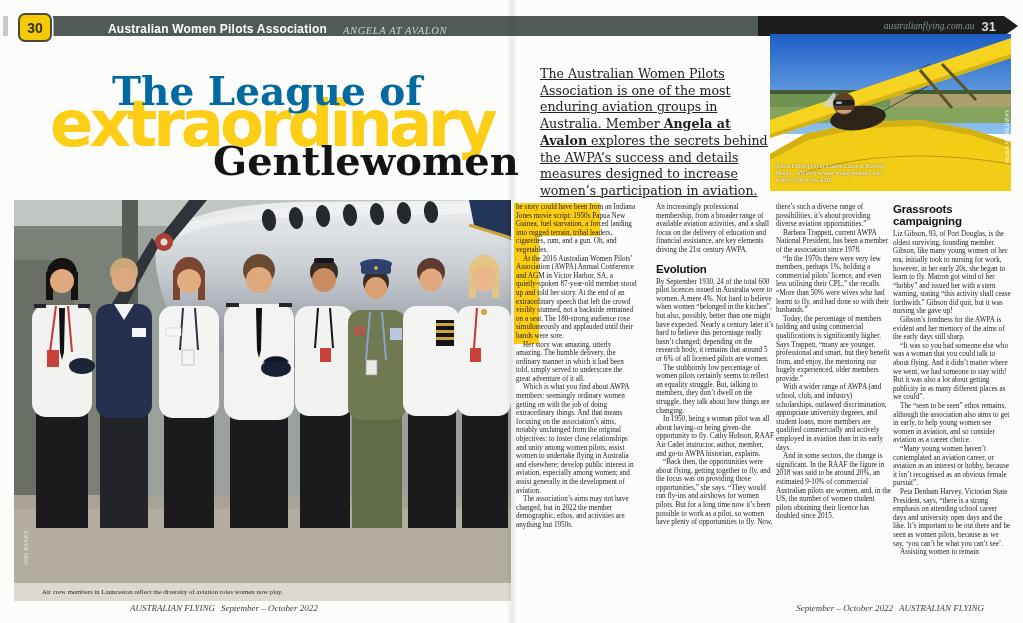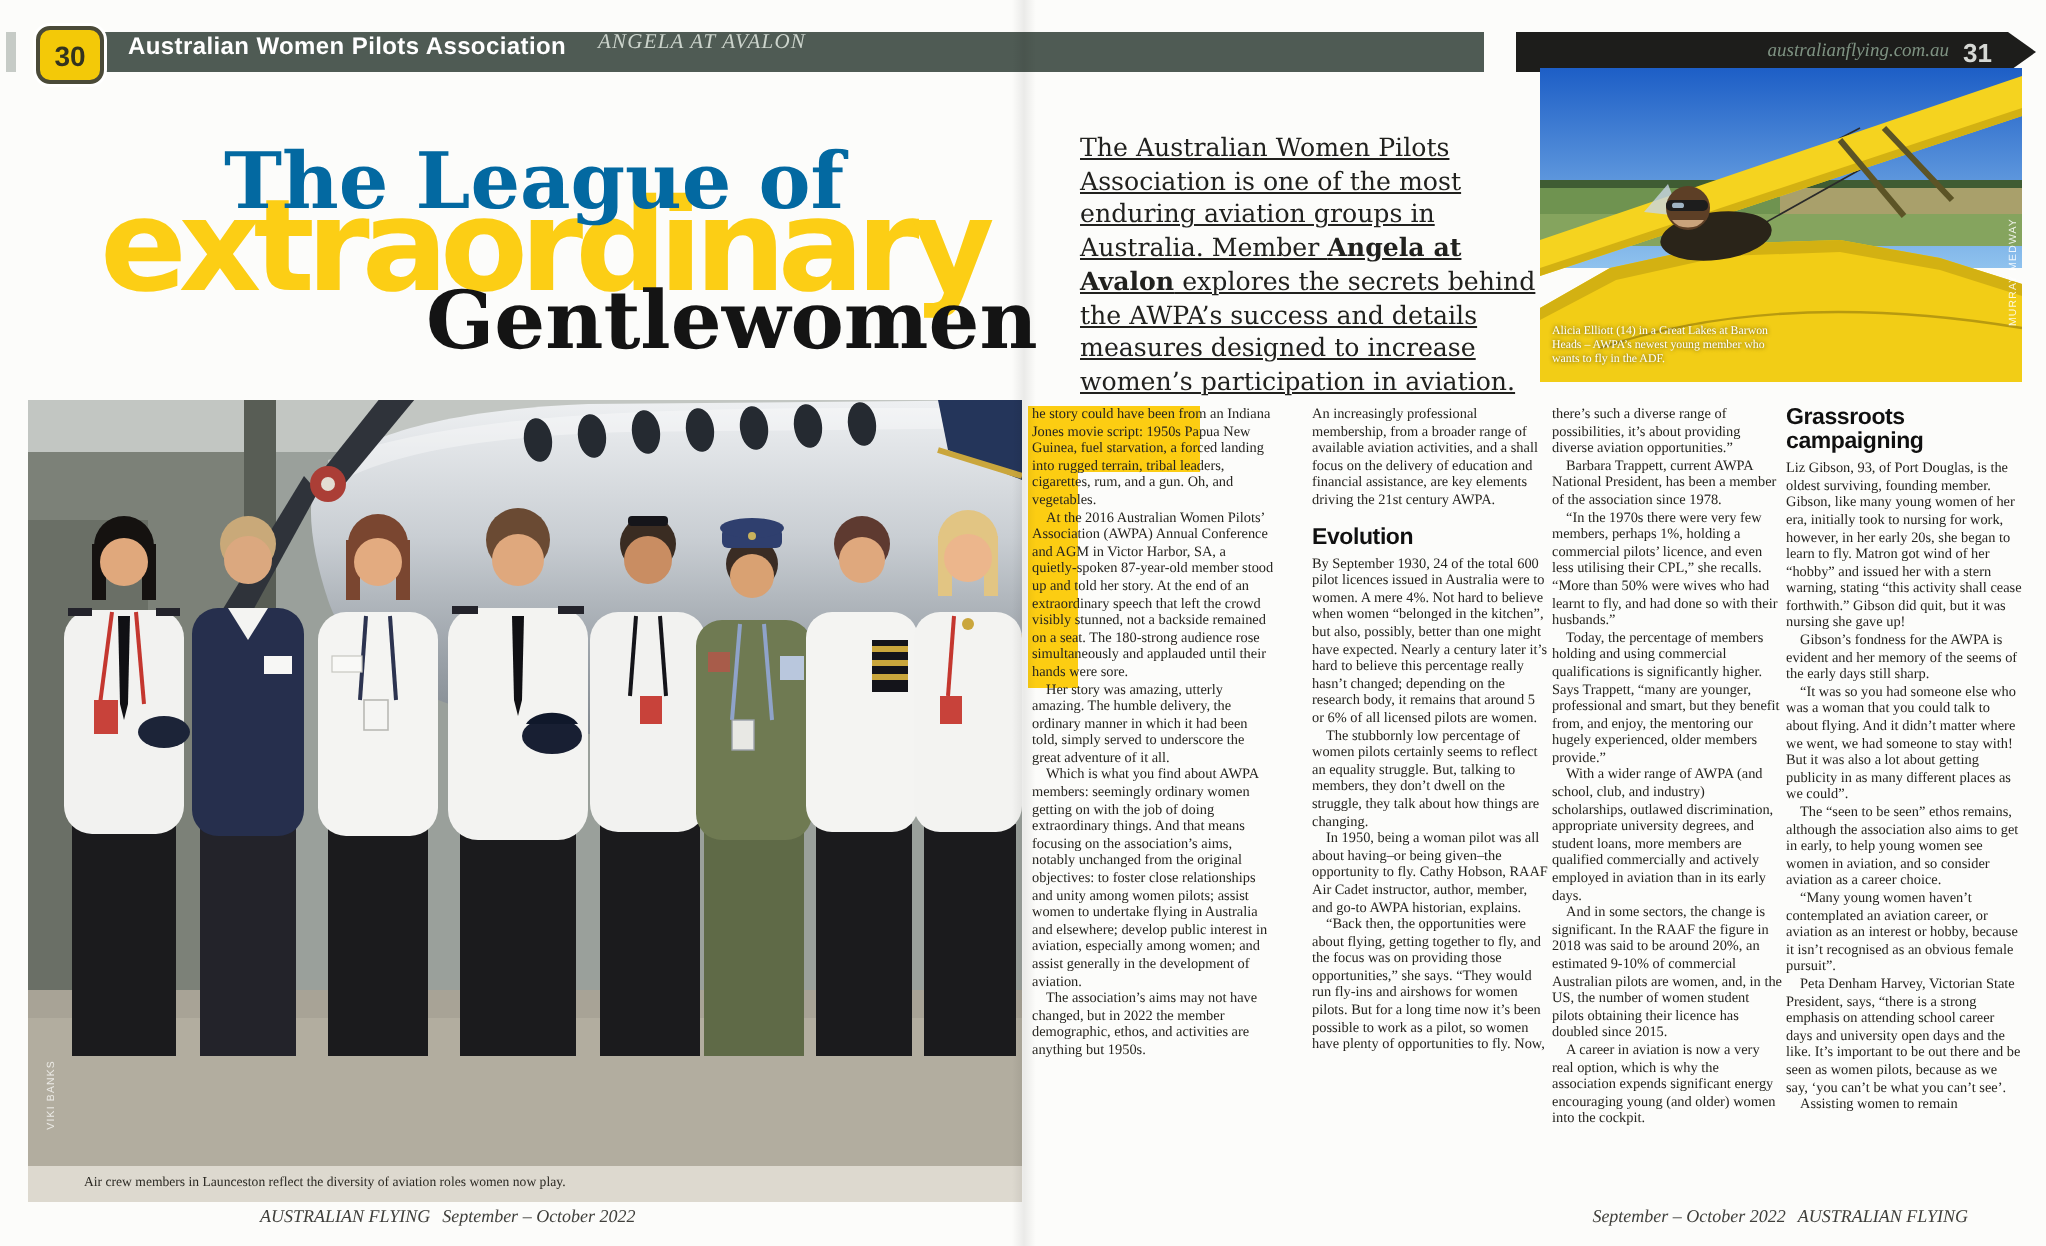--- a/index.html
+++ b/index.html
@@ -6,21 +6,21 @@
   .page{
     position:relative;width:1023px;height:623px;margin:0 auto;
     background:#fcfcfa;overflow:hidden;
     font-family:"Liberation Serif",serif;
   }
   .abs{position:absolute;}
 
   
   .hdr-edge{left:3px;top:16px;width:5px;height:20px;background:#c6cbc6;}
   .hdr-bar{left:50px;top:16px;width:692px;height:20px;background:#4f5b54;
-    display:flex;align-items:flex-start;}
+    display:flex;align-items:flex-end;padding-left:44px;}
   .hdr-section{font-family:"Liberation Sans",sans-serif;font-weight:bold;
     font-size:12px;color:#fff;padding-left:14px;letter-spacing:.2px;}
   .hdr-topic{font-family:"Liberation Serif",serif;font-style:italic;
     font-size:10.5px;color:#ccd4cc;margin-left:16px;letter-spacing:.6px;}
   .badge30{left:18px;top:13px;width:30px;height:25px;background:#f3c908;
     border:2px solid #4a4a38;border-radius:7px;box-shadow:0 0 0 1.5px #fff;
     display:flex;align-items:center;justify-content:center;
     font-family:"Liberation Sans",sans-serif;font-weight:bold;font-size:14px;color:#33331f;}
   .hdr-arrow{left:758px;top:16px;width:260px;height:20px;background:#1d1d1b;
     clip-path:polygon(0 0,calc(100% - 14px) 0,100% 50%,calc(100% - 14px) 100%,0 100%);
@@ -167,27 +167,26 @@
     <p>“Back then, the opportunities were about flying, getting together to fly, and the focus was on providing those opportunities,” she says. “They would run fly-ins and airshows for women pilots. But for a long time now it’s been possible to work as a pilot, so women have plenty of opportunities to fly. Now,</p>
   </div>
 
   <div class="col c3">
     <p class="np">there’s such a diverse range of possibilities, it’s about providing diverse aviation opportunities.”</p>
     <p>Barbara Trappett, current AWPA National President, has been a member of the association since 1978.</p>
     <p>“In the 1970s there were very few members, perhaps 1%, holding a commercial pilots’ licence, and even less utilising their CPL,” she recalls. “More than 50% were wives who had learnt to fly, and had done so with their husbands.”</p>
     <p>Today, the percentage of members holding and using commercial qualifications is significantly higher. Says Trappett, “many are younger, professional and smart, but they benefit from, and enjoy, the mentoring our hugely experienced, older members provide.”</p>
     <p>With a wider range of AWPA (and school, club, and industry) scholarships, outlawed discrimination, appropriate university degrees, and student loans, more members are qualified commercially and actively employed in aviation than in its early days.</p>
     <p>And in some sectors, the change is significant. In the RAAF the figure in 2018 was said to be around 20%, an estimated 9-10% of commercial Australian pilots are women, and, in the US, the number of women student pilots obtaining their licence has doubled since 2015.</p>
-    <p>A career in aviation is now a very real option, which is why the association expends significant energy encouraging young (and older) women into the cockpit.</p>
   </div>
 
   <div class="col c4">
     <h3 class="first">Grassroots campaigning</h3>
     <p class="np">Liz Gibson, 93, of Port Douglas, is the oldest surviving, founding member. Gibson, like many young women of her era, initially took to nursing for work, however, in her early 20s, she began to learn to fly. Matron got wind of her “hobby” and issued her with a stern warning, stating “this activity shall cease forthwith.” Gibson did quit, but it was nursing she gave up!</p>
-    <p>Gibson’s fondness for the AWPA is evident and her memory of the seems of the early days still sharp.</p>
+    <p>Gibson’s fondness for the AWPA is evident and her memory of the aims of the early days still sharp.</p>
     <p>“It was so you had someone else who was a woman that you could talk to about flying. And it didn’t matter where we went, we had someone to stay with! But it was also a lot about getting publicity in as many different places as we could”.</p>
     <p>The “seen to be seen” ethos remains, although the association also aims to get in early, to help young women see women in aviation, and so consider aviation as a career choice.</p>
     <p>“Many young women haven’t contemplated an aviation career, or aviation as an interest or hobby, because it isn’t recognised as an obvious female pursuit”.</p>
     <p>Peta Denham Harvey, Victorian State President, says, “there is a strong emphasis on attending school career days and university open days and the like. It’s important to be out there and be seen as women pilots, because as we say, ‘you can’t be what you can’t see’.</p>
     <p>Assisting women to remain</p>
   </div>
 
   <div class="abs photo-main">
     <svg width="497" height="401" viewBox="0 0 497 401">
       <defs>

